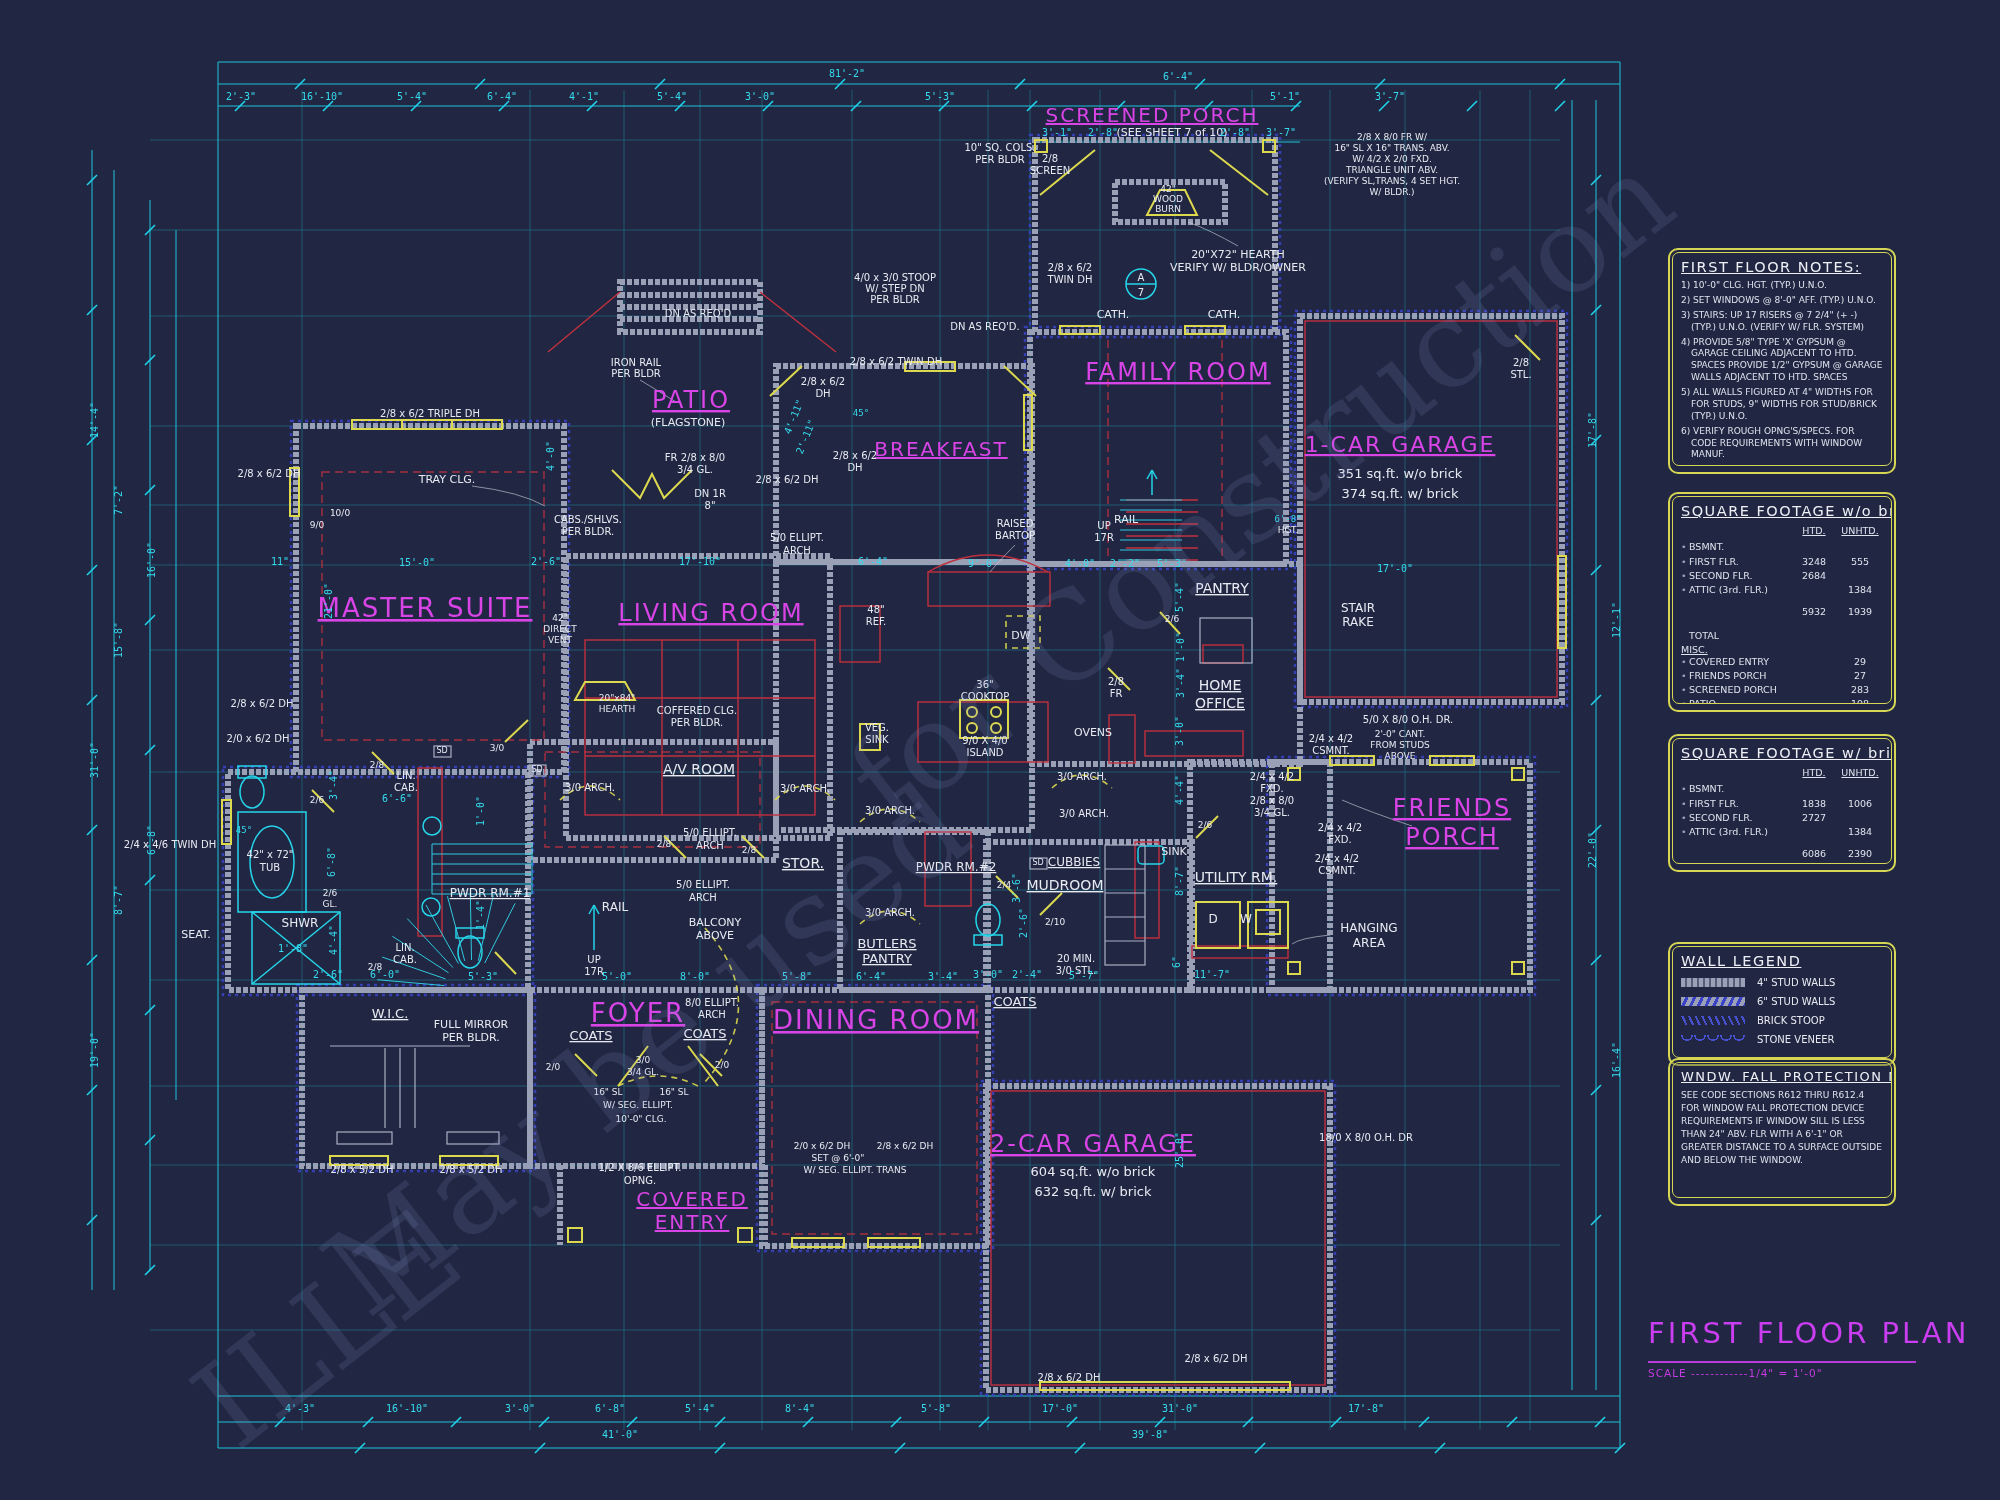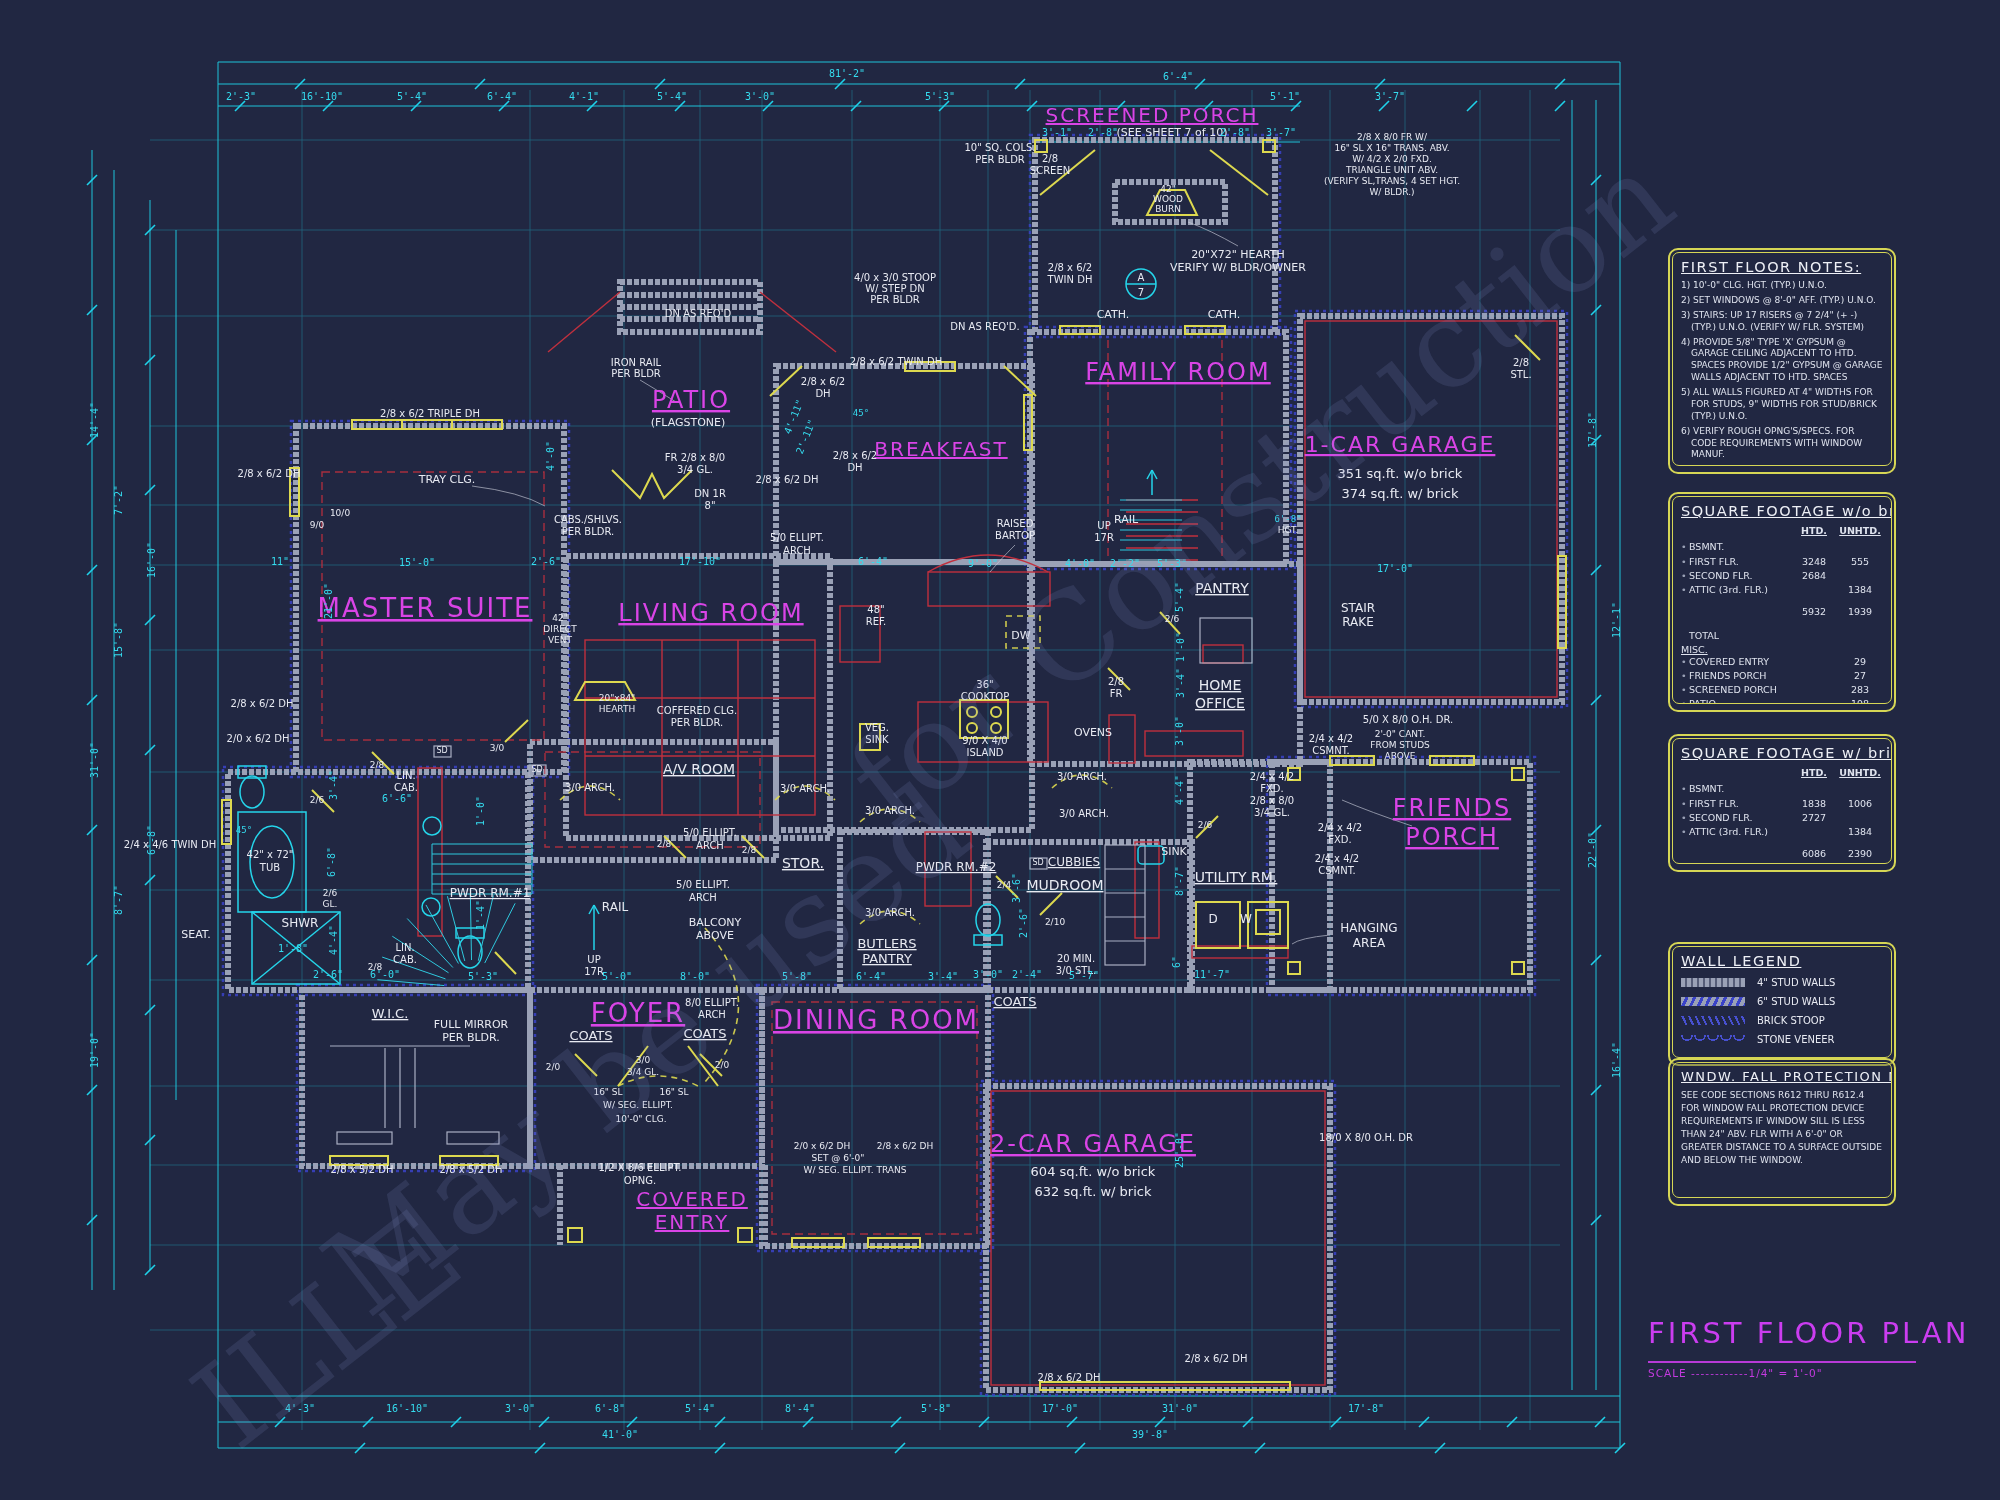--- a/index.html
+++ b/index.html
@@ -16,21 +16,21 @@
   .panel-inner{border:1.5px solid #d6d655;border-radius:7px;height:calc(100% - 4px);
                padding:6px 8px;box-sizing:border-box;overflow:hidden;}
   .panel-title{color:#eef0f6;font-size:14.5px;letter-spacing:1.5px;text-decoration:underline;
                margin-bottom:5px;white-space:nowrap;}
   .note-item{color:#dfe3ee;font-size:9px;line-height:1.32;margin-bottom:3px;
              padding-left:10px;text-indent:-10px;}
   .sq-head,.sq-row,.sq-total,.sq-misc-row{display:flex;color:#dfe3ee;font-size:9.5px;line-height:1.5;}
   .sq-label{flex:1;}
   .sq-bullet{width:8px;color:#9aa1b6;}
   .sq-c1,.sq-c2{width:46px;text-align:center;}
-  .sq-head{text-decoration:underline;margin-bottom:2px;font-weight:bold;}
+  .sq-head{text-decoration:underline;margin-bottom:2px;}
   .sq-total{margin-top:8px;}
   .sq-total .sq-label{margin-top:24px;}
   .sq-misc-title{color:#dfe3ee;font-size:9.5px;text-decoration:underline;margin-top:0;}
   .legend-row{display:flex;align-items:center;color:#e8eaf2;font-size:10px;margin:8px 0;}
   .sw{width:64px;height:9px;display:inline-block;margin-right:12px;flex:none;}
   .sw-stud4{background:repeating-linear-gradient(90deg,#9aa1b6 0 4px,#565d78 4px 6px);}
   .sw-stud6{background:repeating-linear-gradient(115deg,#9aa1b6 0 4px,#3a43c8 4px 7px);}
   .sw-brick{background:repeating-linear-gradient(65deg,rgba(0,0,0,0) 0 4px,#4750d0 4px 6px);}
   .sw-stone{background:radial-gradient(circle at 6px 0px,rgba(0,0,0,0) 4.5px,#4750d0 4.5px 6px,rgba(0,0,0,0) 6px);
             background-size:13px 9px;background-repeat:repeat-x;}
@@ -827,21 +827,21 @@
       <div class="legend-row">
           <span class="sw sw-stone"></span>
           <span>STONE VENEER</span>
         </div>
     </div>
   </div>
 
   <div class="panel" style="top:1058px;height:148px">
     <div class="panel-inner">
       <div class="panel-title" style="font-size:13px">WNDW. FALL PROTECTION NOTES:</div>
-      <div class="fall-body">SEE CODE SECTIONS R612 THRU R612.4 FOR WINDOW FALL PROTECTION DEVICE REQUIREMENTS IF WINDOW SILL IS LESS THAN 24" ABV. FLR WITH A 6'-0" OR GREATER DISTANCE TO A SURFACE OUTSIDE AND BELOW THE WINDOW.</div>
+      <div class="fall-body">SEE CODE SECTIONS R612 THRU R612.4 FOR WINDOW FALL PROTECTION DEVICE REQUIREMENTS IF WINDOW SILL IS LESS THAN 24" ABV. FLR WITH A 6'-1" OR GREATER DISTANCE TO A SURFACE OUTSIDE AND BELOW THE WINDOW.</div>
     </div>
   </div>
 
   <div id="title-block">
     <div id="plan-title">FIRST FLOOR PLAN</div>
     <div id="plan-scale">SCALE ------------1/4" = 1'-0"</div>
   </div>
 
 </div>
 

